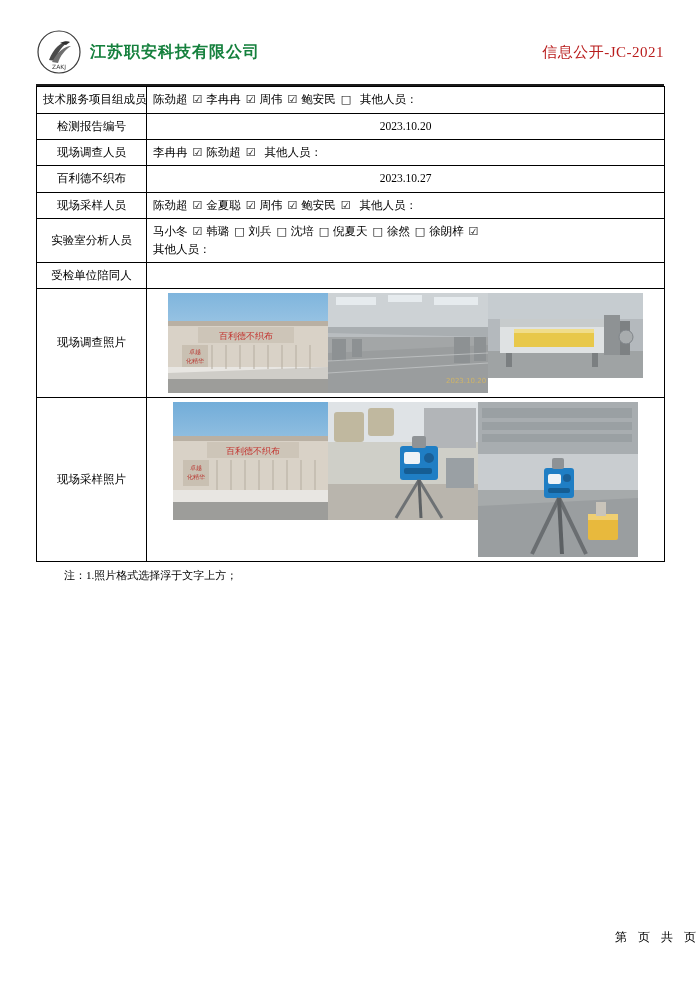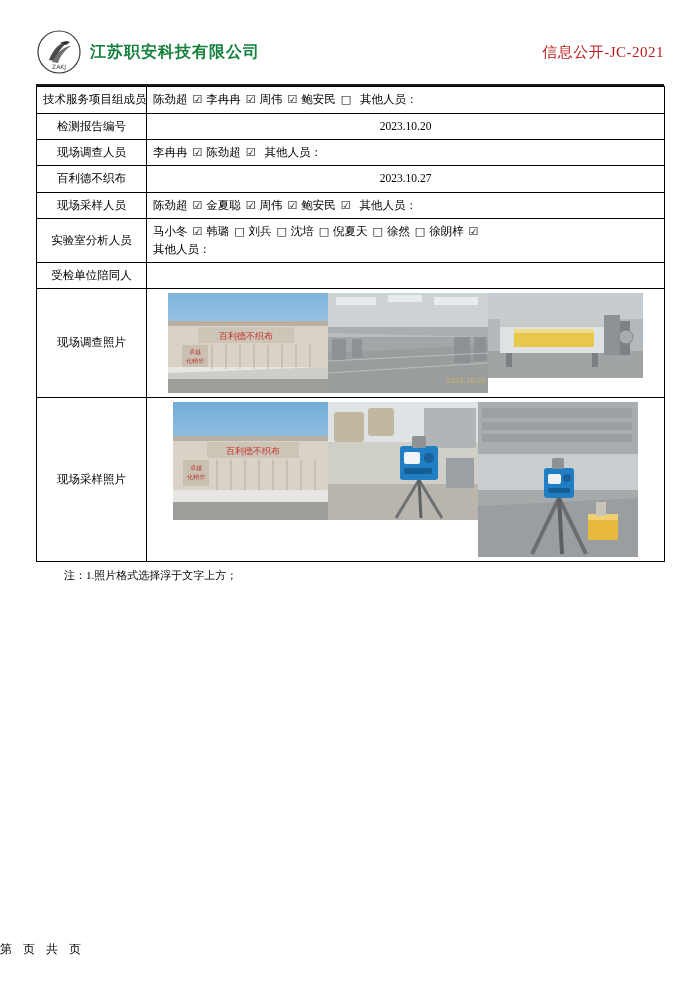--- a/index.html
+++ b/index.html
@@ -115,22 +115,22 @@
 
   .note {
     font-size: 11px;
     margin-top: 6px;
     padding-left: 28px;
     color: #000;
   }
   .footer {
     position: absolute;
     left: 0; right: 0;
-    bottom: 36px;
-    text-align: left;
+    bottom: 48px;
+    text-align: right;
     font-size: 12px;
     letter-spacing: 4px;
     color: #000;
   }
 </style>
 </head>
 <body>
 
 <div class="page">
 

